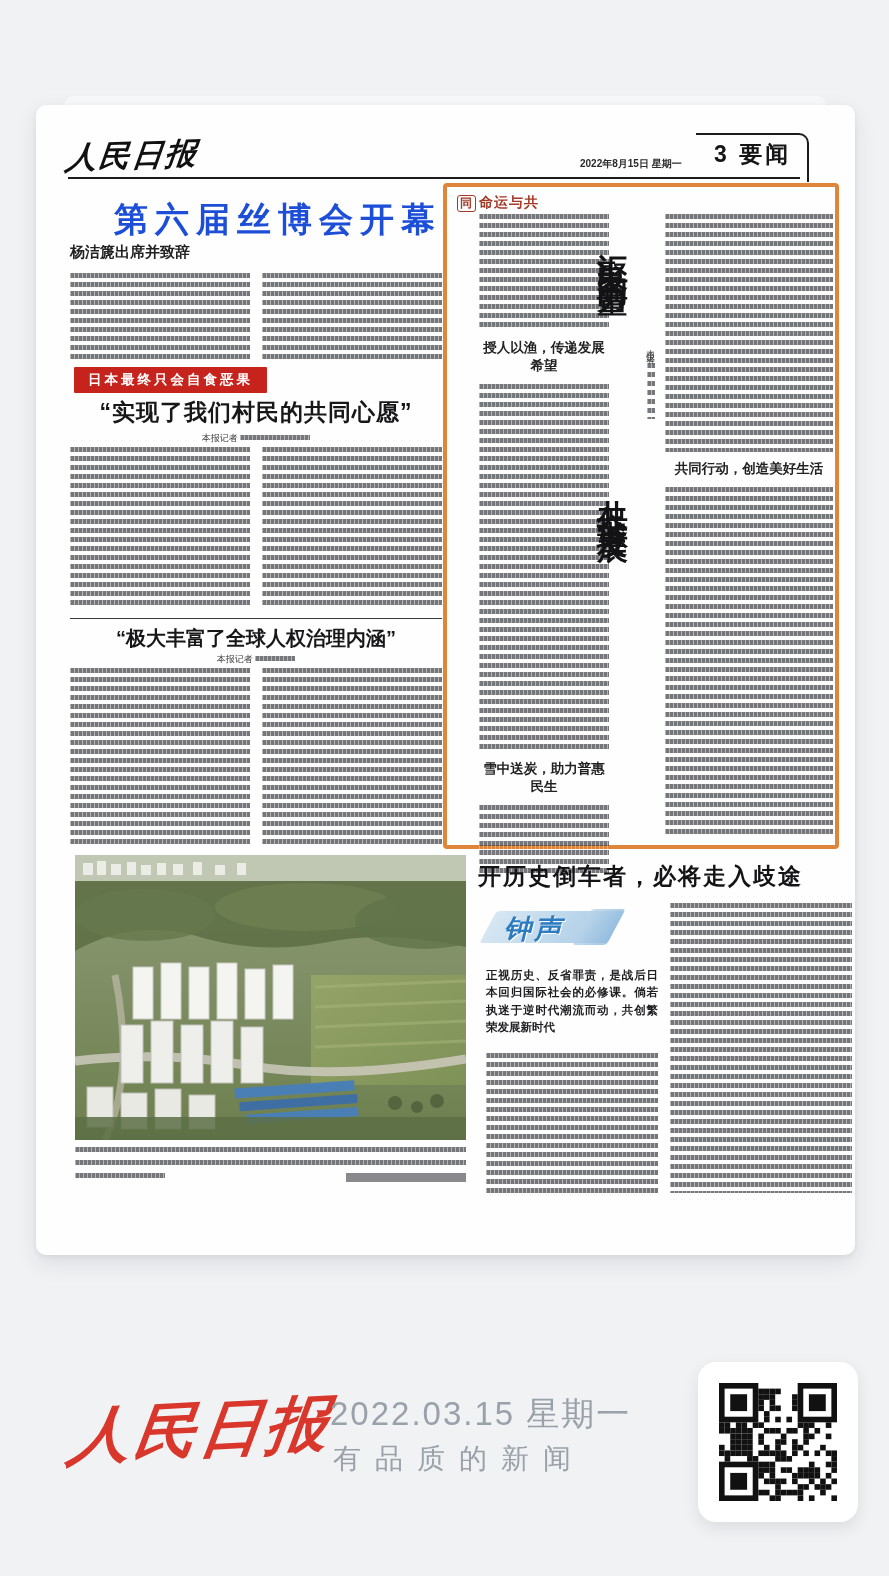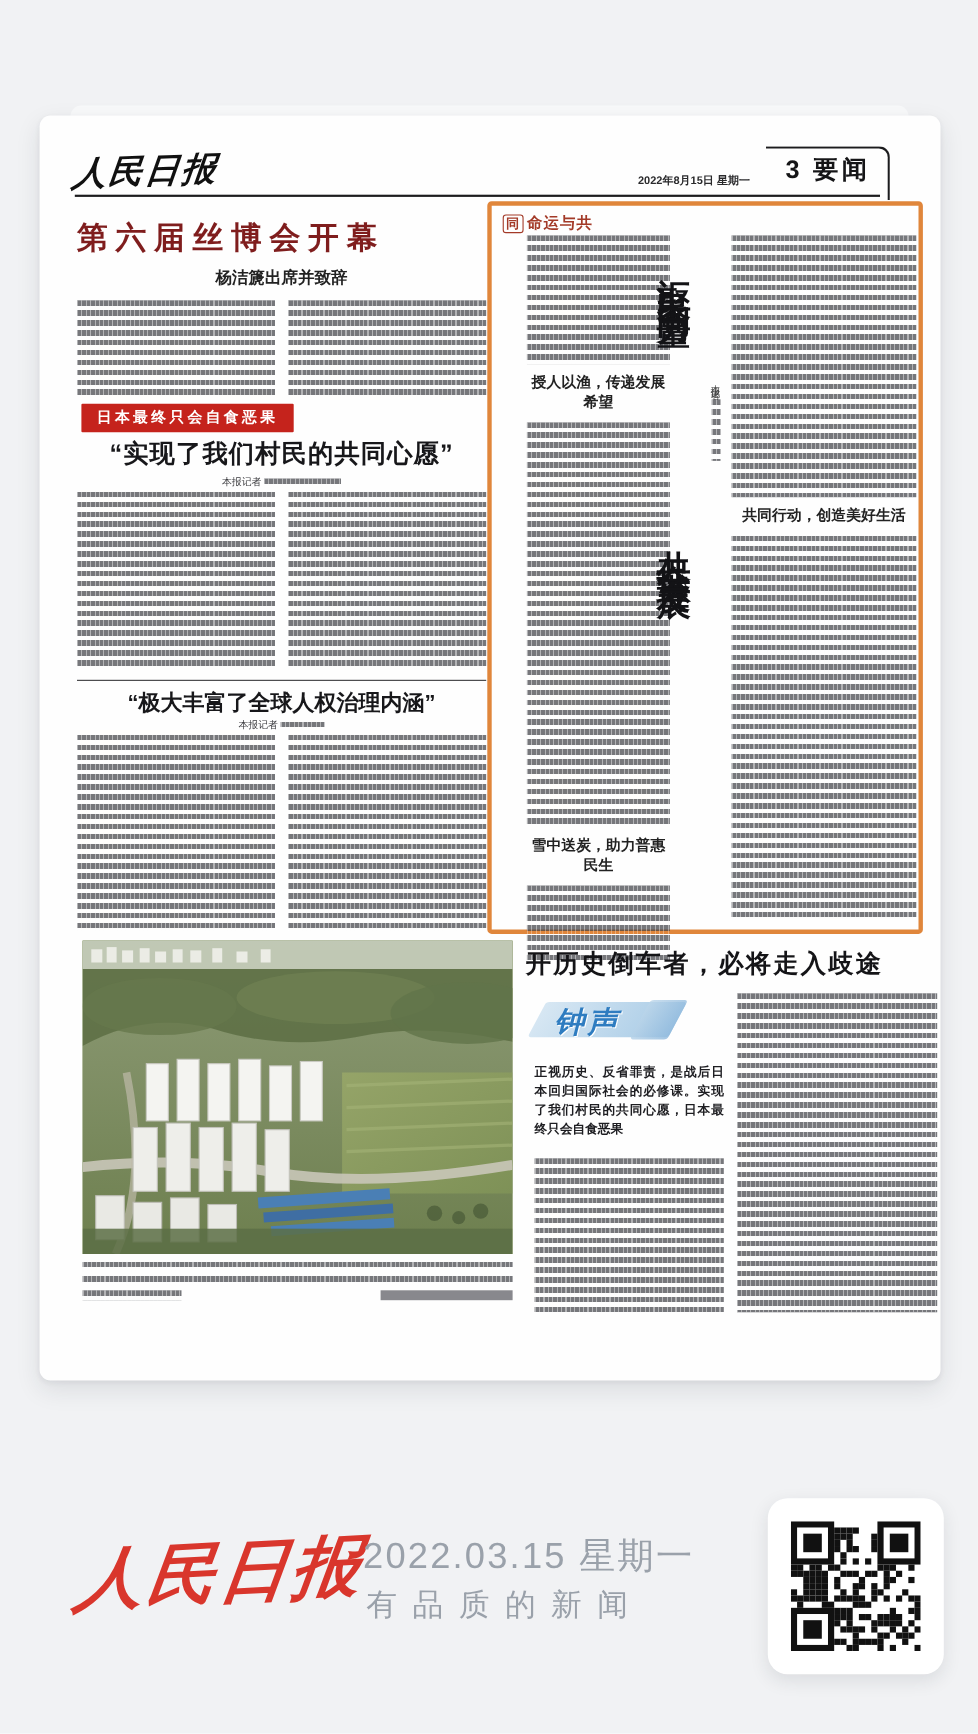--- a/index.html
+++ b/index.html
@@ -31,22 +31,22 @@
     transform:skewX(-8deg) rotate(-2deg); letter-spacing:2px; color:#111;
   }
   .masthead-rule { left:32px; top:72px; width:732px; height:0; border-top:2px solid #1c1c1e; }
   .masthead-date { left:544px; top:52px; font-size:10px; color:#2a2a2c; font-weight:700; }
   .page-sec {
     left:660px; top:28px; padding:4px 16px 12px 18px;
     border-top:2.5px solid #1c1c1e; border-right:2.5px solid #1c1c1e;
     border-radius:0 10px 0 0; font-size:23px; font-weight:900; color:#151517;
     letter-spacing:3px;
   }
-  .hl-a { left:34px; top:92px; width:372px; text-align:left; font-size:28px; font-weight:900; letter-spacing:7px; color:#7f1d1d; }
-  .sub-a { left:34px; top:138px; width:372px; text-align:center; font-size:15px; font-weight:700; color:#222; }
+  .hl-a { left:34px; top:92px; width:372px; text-align:right; font-size:34px; font-weight:900; letter-spacing:7px; color:#1d4ed8; }
+  .sub-a { left:34px; top:138px; width:372px; font-size:15px; font-weight:700; color:#222; }
   .cols { display:flex; gap:12px; }
   .col { flex:1; }
   .banner-red {
     left:38px; top:262px; background:#c5231c; color:#fff; font-size:13.5px;
     font-weight:800; letter-spacing:3px; padding:4px 14px; border-radius:1px;
   }
   .hl-b { left:30px; top:292px; width:380px; text-align:center; font-size:23px; font-weight:900; letter-spacing:1px; color:#17171a; }
   .byline { font-size:9px; color:#3a3a3e; text-align:center; }
   .divider { border-top:1.5px solid #3a3a3c; }
   .hl-c { left:30px; top:520px; width:380px; text-align:center; font-size:20px; font-weight:900; color:#17171a; }
@@ -256,21 +256,21 @@
       <div class="sim caption-credit" style="height:9px; width:120px;"></div>
     </div>
   </div>
 
   <div class="abs hl-z">开历史倒车者，必将走入歧途</div>
   <div class="abs zs-logo-wrap">
     <div class="zs-swoosh1"></div>
     <div class="zs-swoosh2"></div>
     <div class="zs-logo">钟声</div>
   </div>
-  <div class="abs zs-intro">正视历史、反省罪责，是战后日本回归国际社会的必修课。实现了我们村民的共同心愿，日本最终只会自食恶果</div>
+  <div class="abs zs-intro">正视历史、反省罪责，是战后日本回归国际社会的必修课。倘若执迷于逆时代潮流而动，共创繁荣发展新时代</div>
   <div class="abs" style="left:450px; top:948px; width:172px;">
     <div class="sim" style="height:140px;"></div>
   </div>
   <div class="abs" style="left:634px; top:798px; width:182px;">
     <div class="sim" style="height:290px;"></div>
   </div>
 
 </div>
 
 <div class="abs footer-logo">人民日报</div>

